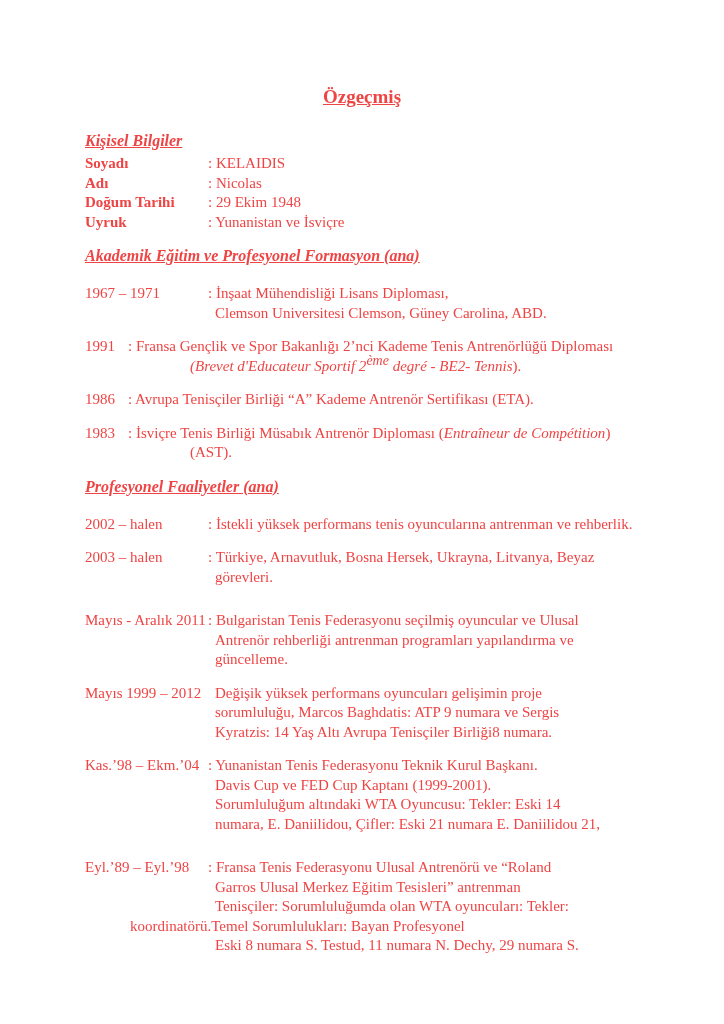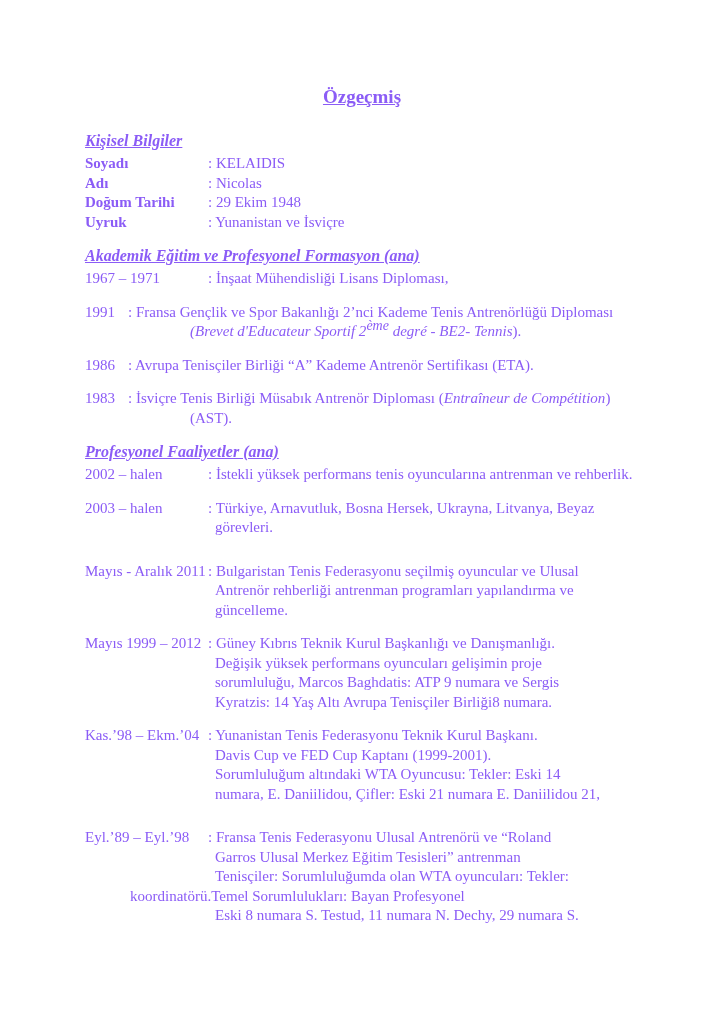--- a/index.html
+++ b/index.html
@@ -2,21 +2,21 @@
 <html lang="tr"><head>
 <meta charset="utf-8">
 <style>
   html,body { margin:0; padding:0; background:#ffffff; }
   body { width:724px; height:1024px; overflow:hidden; }
   .page {
     box-sizing:border-box;
     width:724px; height:1024px;
     padding:86px 60px 20px 85px;
     background:#ffffff;
-    color:#8b5cf6;
+    color:#ef4444;
     font-family:"Liberation Serif","DejaVu Serif",serif;
     font-size:15px;
     line-height:19.5px;
     overflow:hidden;
   }
   .doc-title {
     font-size:19px;
     line-height:22px;
     font-weight:bold;
     text-decoration:underline;
@@ -28,21 +28,21 @@
     line-height:20px;
     font-weight:bold;
     font-style:italic;
     text-decoration:underline;
     margin:14px 0 0 0;
   }
   .section:first-of-type .section-heading { margin-top:23px; }
   .fields { margin-top:3px; }
   .field-row { display:flex; }
   .field-label { flex:none; width:123px; font-weight:bold; }
-  .entries { margin-top:3px; }
+  .entries { margin-top:18px; }
   .entry { position:relative; padding-left:123px; margin-top:14px; }
   .entries .entry:first-child { margin-top:0; }
   .entry.narrow { padding-left:43px; }
   .entry.gap-large { margin-top:24px; }
   .entry-date { position:absolute; left:0; top:0; white-space:nowrap; }
   .line { white-space:nowrap; }
   .line.cont { margin-left:7px; }
   .line.deep { margin-left:62px; }
   .line.outdent { margin-left:-78px; }
   .it { font-style:italic; }
@@ -75,20 +75,21 @@
           </div>
         </div>
       </div>
       <div class="section">
         <h2 class="section-heading">Akademik Eğitim ve Profesyonel Formasyon (ana)</h2>
         <div class="entries">
           <div class="entry">
             <span class="entry-date">1967 – 1971</span>
             <div class="entry-content">
               <div class="line"><span>: İnşaat Mühendisliği Lisans Diploması,</span></div>
+              <div class="line cont"><span>Clemson Universitesi Clemson, Güney Carolina, ABD.</span></div>
             </div>
           </div>
           <div class="entry narrow">
             <span class="entry-date">1991</span>
             <div class="entry-content">
               <div class="line"><span>: Fransa Gençlik ve Spor Bakanlığı 2’nci Kademe Tenis Antrenörlüğü Diploması</span></div>
               <div class="line deep"><span class="it">(Brevet d'Educateur Sportif 2</span><span class="it sup">ème</span><span class="it"> degré - BE2- Tennis</span><span>).</span></div>
             </div>
           </div>
           <div class="entry narrow">
@@ -126,21 +127,20 @@
             <span class="entry-date">Mayıs - Aralık 2011</span>
             <div class="entry-content">
               <div class="line"><span>: Bulgaristan Tenis Federasyonu seçilmiş oyuncular ve Ulusal</span></div>
               <div class="line cont"><span>Antrenör rehberliği antrenman programları yapılandırma ve</span></div>
               <div class="line cont"><span>güncelleme.</span></div>
             </div>
           </div>
           <div class="entry">
             <span class="entry-date">Mayıs 1999 – 2012</span>
             <div class="entry-content">
-              <div class="line"><span>: Güney Kıbrıs Teknik Kurul Başkanlığı ve Danışmanlığı.</span></div>
               <div class="line cont"><span>Değişik yüksek performans oyuncuları gelişimin proje</span></div>
               <div class="line cont"><span>sorumluluğu, Marcos Baghdatis: ATP 9 numara ve Sergis</span></div>
               <div class="line cont"><span>Kyratzis: 14 Yaş Altı Avrupa Tenisçiler Birliği8 numara.</span></div>
             </div>
           </div>
           <div class="entry">
             <span class="entry-date">Kas.’98 – Ekm.’04</span>
             <div class="entry-content">
               <div class="line"><span>: Yunanistan Tenis Federasyonu Teknik Kurul Başkanı.</span></div>
               <div class="line cont"><span>Davis Cup ve FED Cup Kaptanı (1999-2001).</span></div>

